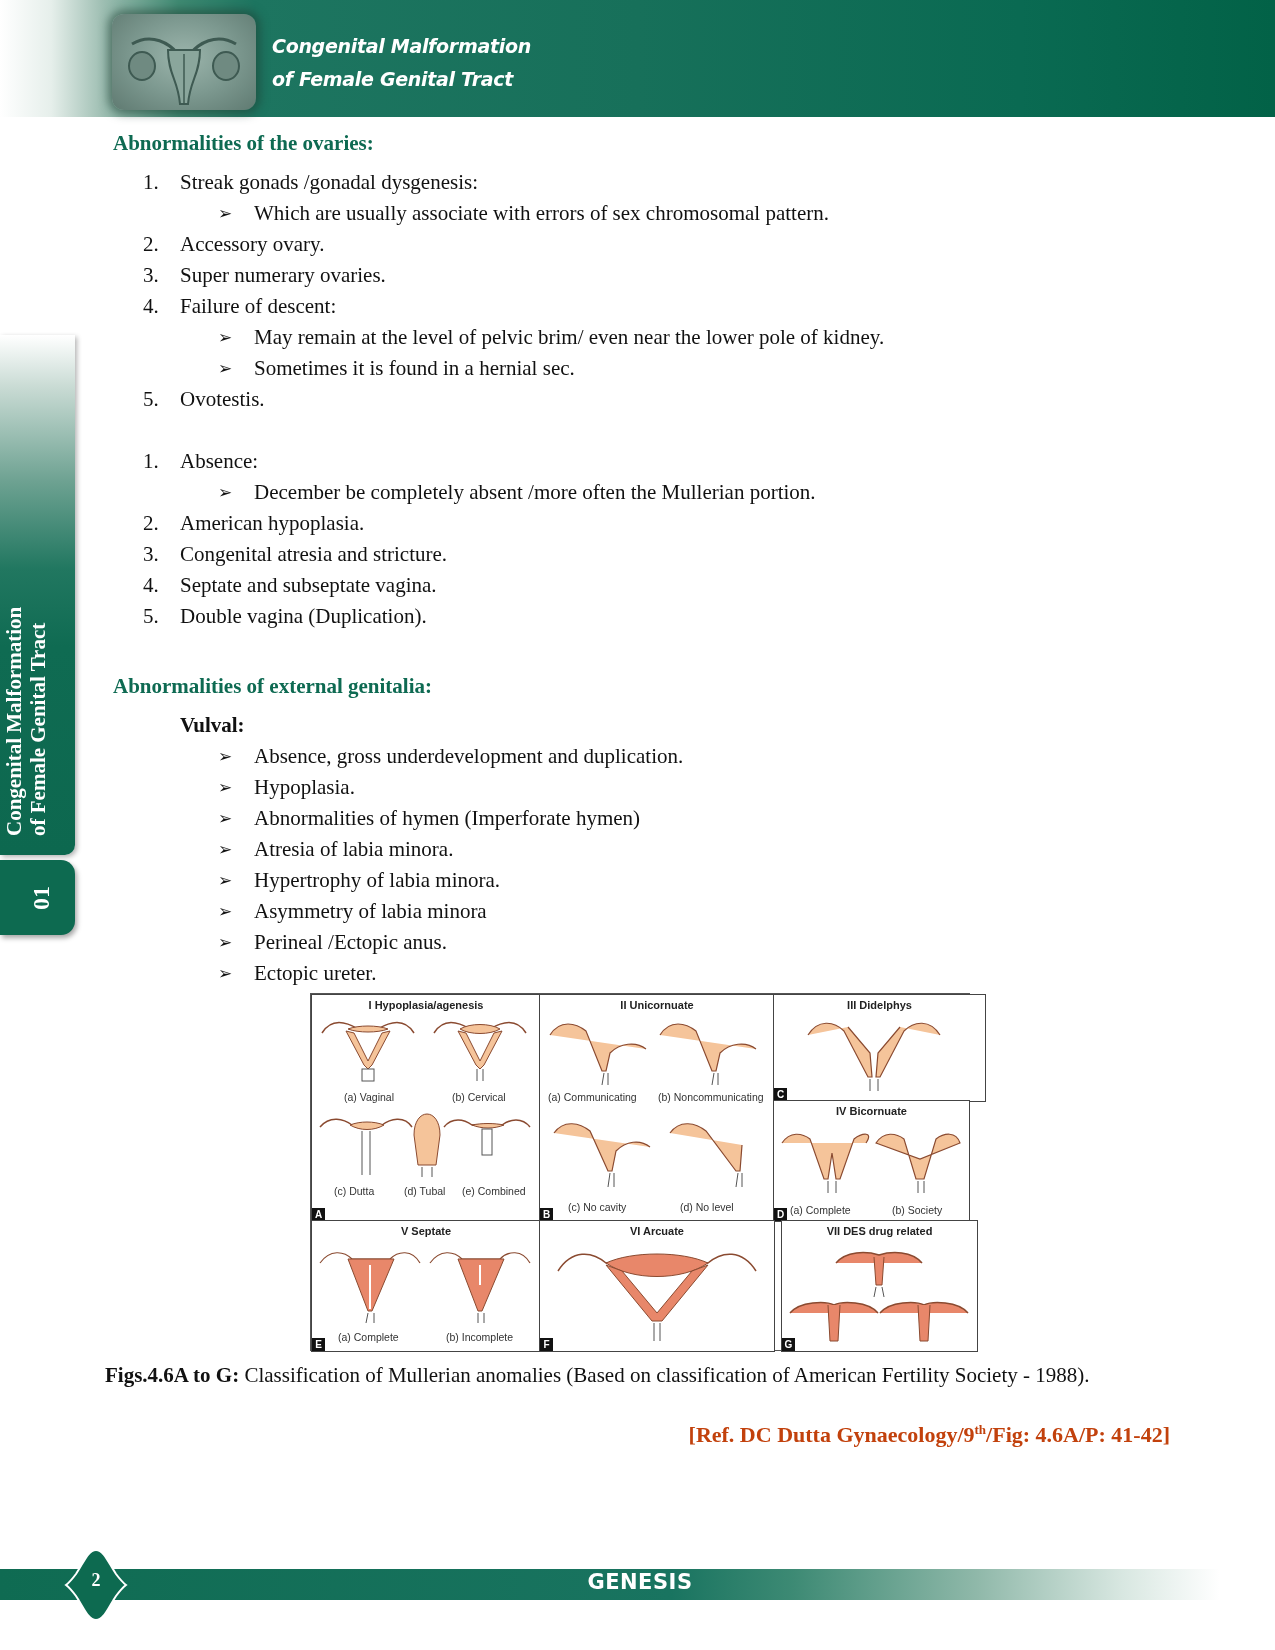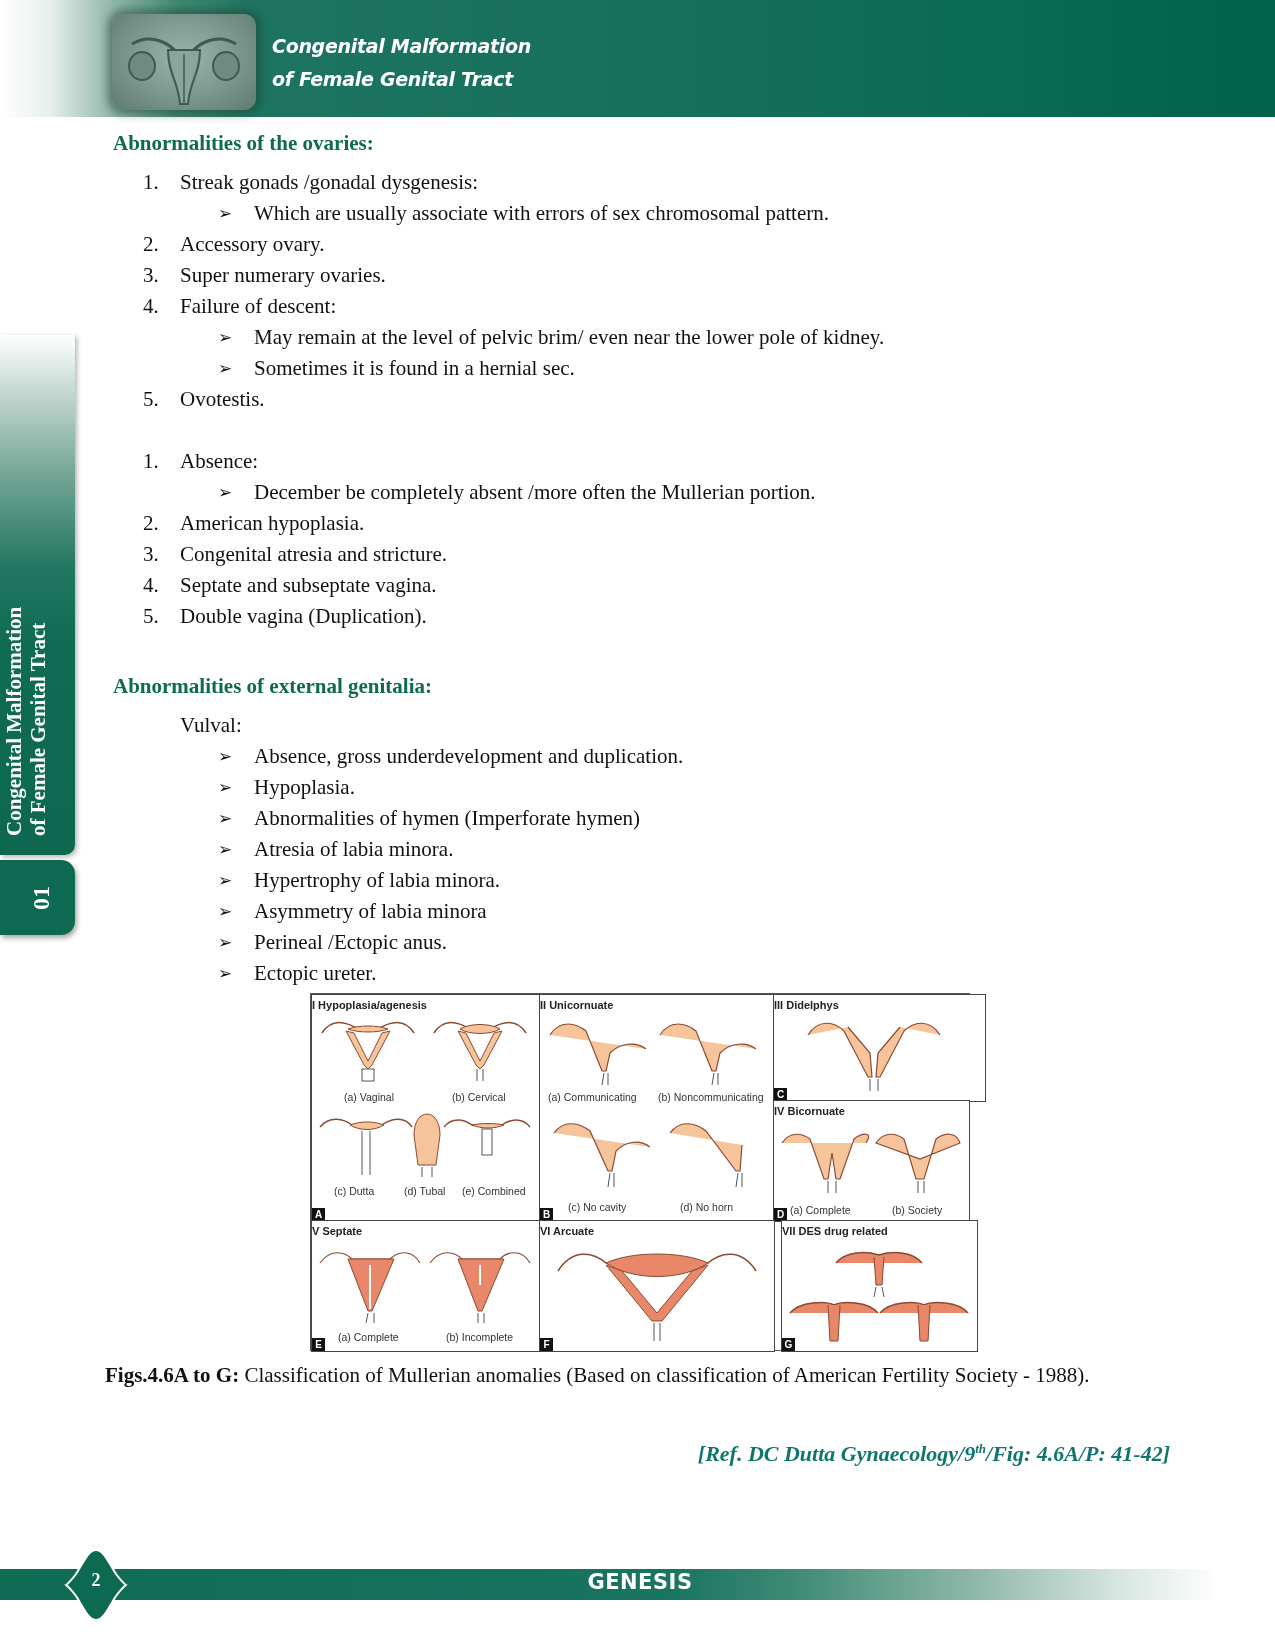--- a/index.html
+++ b/index.html
@@ -21,33 +21,33 @@
   .side-num { position:absolute; left:0; top:860px; width:75px; height:75px; background:#0d6a50;
               border-radius:0 14px 14px 0; box-shadow:2px 3px 5px rgba(0,0,0,0.35); }
   .side-num span { position:absolute; left:26px; top:18px; transform:rotate(-90deg); transform-origin:center;
                    color:#fff; font-size:24px; font-weight:bold; display:block; width:30px; height:40px; line-height:40px; text-align:center; }
   .content { position:absolute; left:105px; top:120px; width:1075px; }
   h2.sec { margin:8px; color:#0e6a52; font-size:21px; font-weight:bold; line-height:31px; }
   .num-item { display:flex; font-size:21px; line-height:31px; padding-left:38px; }
   .num-item .n { width:37px; }
   .bullet { display:flex; font-size:21px; line-height:31px; padding-left:113px; }
   .bullet .arr { width:36px; font-size:17px; line-height:31px; }
-  .sub-h { font-weight:normal; font-size:21px; line-height:31px; padding-left:75px; }
+  .sub-h { font-weight:bold; font-size:21px; line-height:31px; padding-left:75px; }
   .gap { height:31px; }
   .figure { position:absolute; left:310px; top:993px; width:658px; height:356px; border:1px solid #555; background:#fff; }
   .panel { position:absolute; border:1px solid #444; background:#fff; overflow:hidden; }
-  .ptitle { position:absolute; left:0; right:0; top:4px; text-align:left; font-family:"Liberation Sans",sans-serif;
+  .ptitle { position:absolute; left:0; right:0; top:4px; text-align:center; font-family:"Liberation Sans",sans-serif;
             font-weight:bold; font-size:11px; color:#222; }
   .plabel { position:absolute; font-family:"Liberation Sans",sans-serif; font-size:10.5px; color:#333; white-space:nowrap; }
   .pletter { position:absolute; left:0; bottom:0; width:13px; height:13px; background:#111; color:#fff;
              font-family:"Liberation Sans",sans-serif; font-weight:bold; font-size:10px; line-height:13px; text-align:center; }
   svg.ut { position:absolute; }
   .caption { position:absolute; left:105px; top:1360px; width:1065px; font-size:21px; line-height:31px; }
   .caption b { font-weight:bold; }
-  .ref { position:absolute; right:105px; top:1422px; color:#0f766e; font-style:italic; font-weight:bold; font-size:22px;margin-top:19px; }
+  .ref { position:absolute; right:105px; top:1422px; color:#c2410c; font-weight:bold; font-size:22px; }
   .ref sup { font-size:13px; }
   .footer-bar { position:absolute; left:0; top:1569px; width:1220px; height:31px;
                 background:linear-gradient(to right,#0f6b52 0%,#197460 55%,#3d8a74 65%,#8fb8a9 80%,#d8e7e1 92%,#ffffff 100%); }
   .footer-badge { position:absolute; left:64px; top:1548px; width:64px; height:74px; }
   .footer-num { position:absolute; left:64px; top:1570px; width:64px; text-align:center; color:#fff; font-weight:bold; font-size:18px; }
   .footer-brand { position:absolute; left:560px; top:1570px; width:160px; text-align:center; color:#fff;
                   font-family:"DejaVu Sans",sans-serif; font-weight:bold; font-size:21px; letter-spacing:0.5px; }
 </style>
 </head>
 <body>
@@ -220,21 +220,21 @@
     </svg>
     <div class="plabel" style="left:8px;top:96px">(a) Communicating</div>
     <div class="plabel" style="left:118px;top:96px">(b) Noncommunicating</div>
     <svg class="ut" style="left:6px;top:120px" width="220" height="75" viewBox="0 0 220 75">
       <path d="M8 18 C18 4,34 8,44 16 L62 56 L66 56 L70 36 C80 26,94 24,104 32" stroke="#8a4a30" stroke-width="1.2" fill="#f5c49a"></path>
       <path d="M64 58 L62 72 M68 58 L68 72" stroke="#555" stroke-width="1"></path>
       <path d="M124 18 C134 4,150 8,160 16 L190 56 L194 56 L196 30" stroke="#8a4a30" stroke-width="1.2" fill="#f5c49a"></path>
       <path d="M192 58 L190 72 M196 58 L196 72" stroke="#555" stroke-width="1"></path>
     </svg>
     <div class="plabel" style="left:28px;top:206px">(c) No cavity</div>
-    <div class="plabel" style="left:140px;top:206px">(d) No horn</div>
+    <div class="plabel" style="left:140px;top:206px">(d) No level</div>
     <div class="pletter">B</div>
   </div>
 
   <div class="panel" style="left:462px;top:0;width:195px;height:106px;padding-left:16px;">
     <div class="ptitle">III  Didelphys</div>
     <svg class="ut" style="left:30px;top:18px" width="140" height="80" viewBox="0 0 140 80">
       <path d="M4 22 C14 6,30 8,40 18 L64 64 L68 64 L66 40 L44 14" stroke="#8a4a30" stroke-width="1.2" fill="#f5c49a"></path>
       <path d="M136 22 C126 6,110 8,100 18 L76 64 L72 64 L74 40 L96 14" stroke="#8a4a30" stroke-width="1.2" fill="#f5c49a"></path>
       <path d="M66 66 L66 78 M74 66 L74 78" stroke="#555" stroke-width="1"></path>
     </svg>

